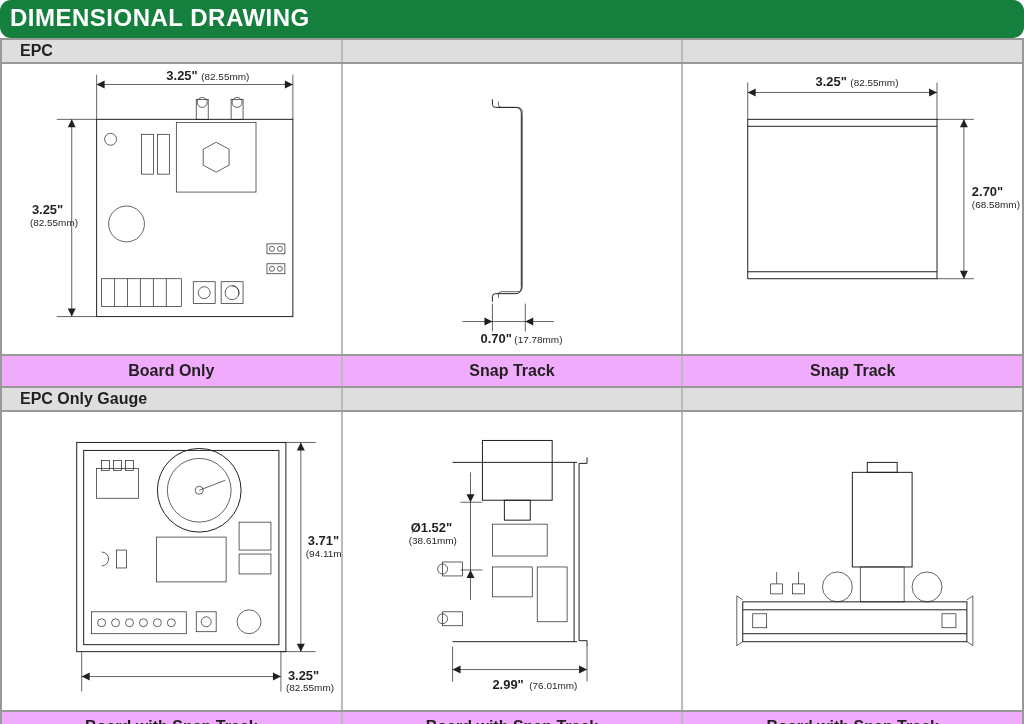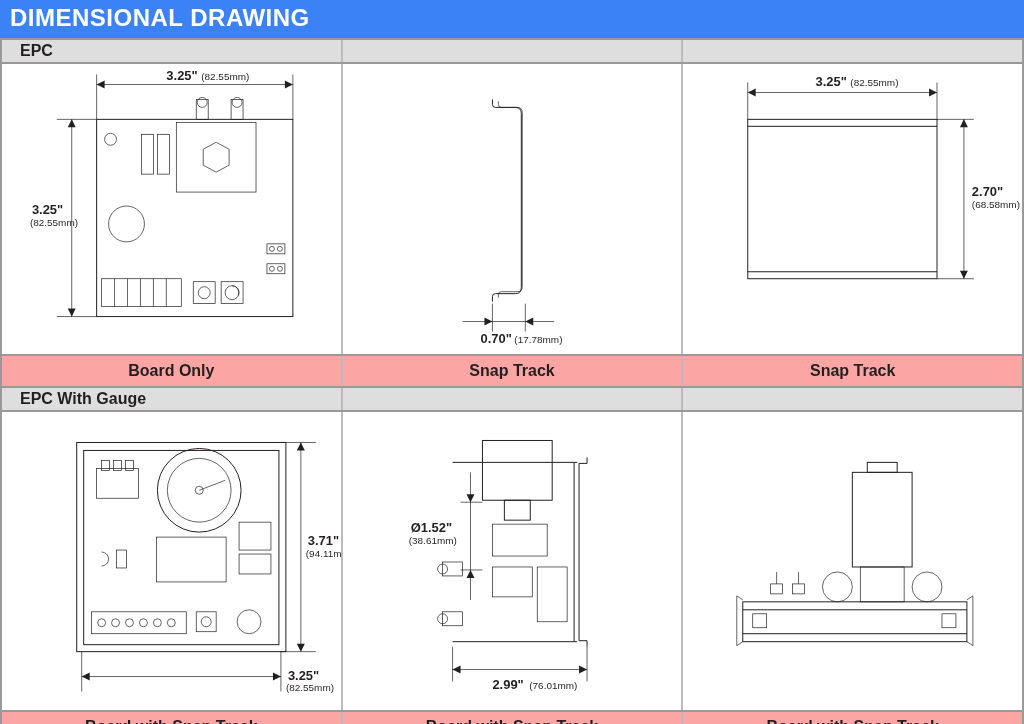--- a/index.html
+++ b/index.html
@@ -5,41 +5,42 @@
   * { box-sizing: border-box; margin: 0; padding: 0; }
   body {
     font-family: "Arial Narrow", Arial, Helvetica, sans-serif;
     width: 1024px;
     height: 724px;
     background: #fff;
     color: #231f20;
     overflow: hidden;
   }
   .title-bar {
-    background: #3b82f6;
+    background: #15803d;
     color: #fff;
     font-weight: 700;
     font-size: 24px;
     letter-spacing: 0.5px;
     padding: 4px 10px 6px 10px;
     font-stretch: condensed;
     text-transform: uppercase;
+    border-radius: 11px;
   }
   .row {
     display: flex;
     border-left: 2px solid #999;
     border-right: 2px solid #999;
   }
   .row.head {
     background: #dedede;
     border-top: 2px solid #999;
     border-bottom: 2px solid #999;
   }
   .row.captions {
-    background: #fca5a5;
+    background: #f0abfc;
     border-top: 2px solid #999;
     border-bottom: 2px solid #999;
   }
   .cell {
     flex: 1 1 0;
     position: relative;
     display: flex;
     align-items: center;
     justify-content: center;
   }
@@ -193,21 +194,21 @@
 </div>
 
 <div class="row captions">
   <div class="cell caption">Board Only</div>
   <div class="cell caption">Snap Track</div>
   <div class="cell caption">Snap Track</div>
 </div>
 
 <div class="row head" style="border-top:none;">
   <div class="cell">
-    <span>EPC With Gauge</span>
+    <span>EPC Only Gauge</span>
   </div>
   <div class="cell"></div>
   <div class="cell"></div>
 </div>
 
 <div class="row bodyrow2">
 
   <div class="cell">
     <svg class="fig" viewBox="0 0 340 298">
 

